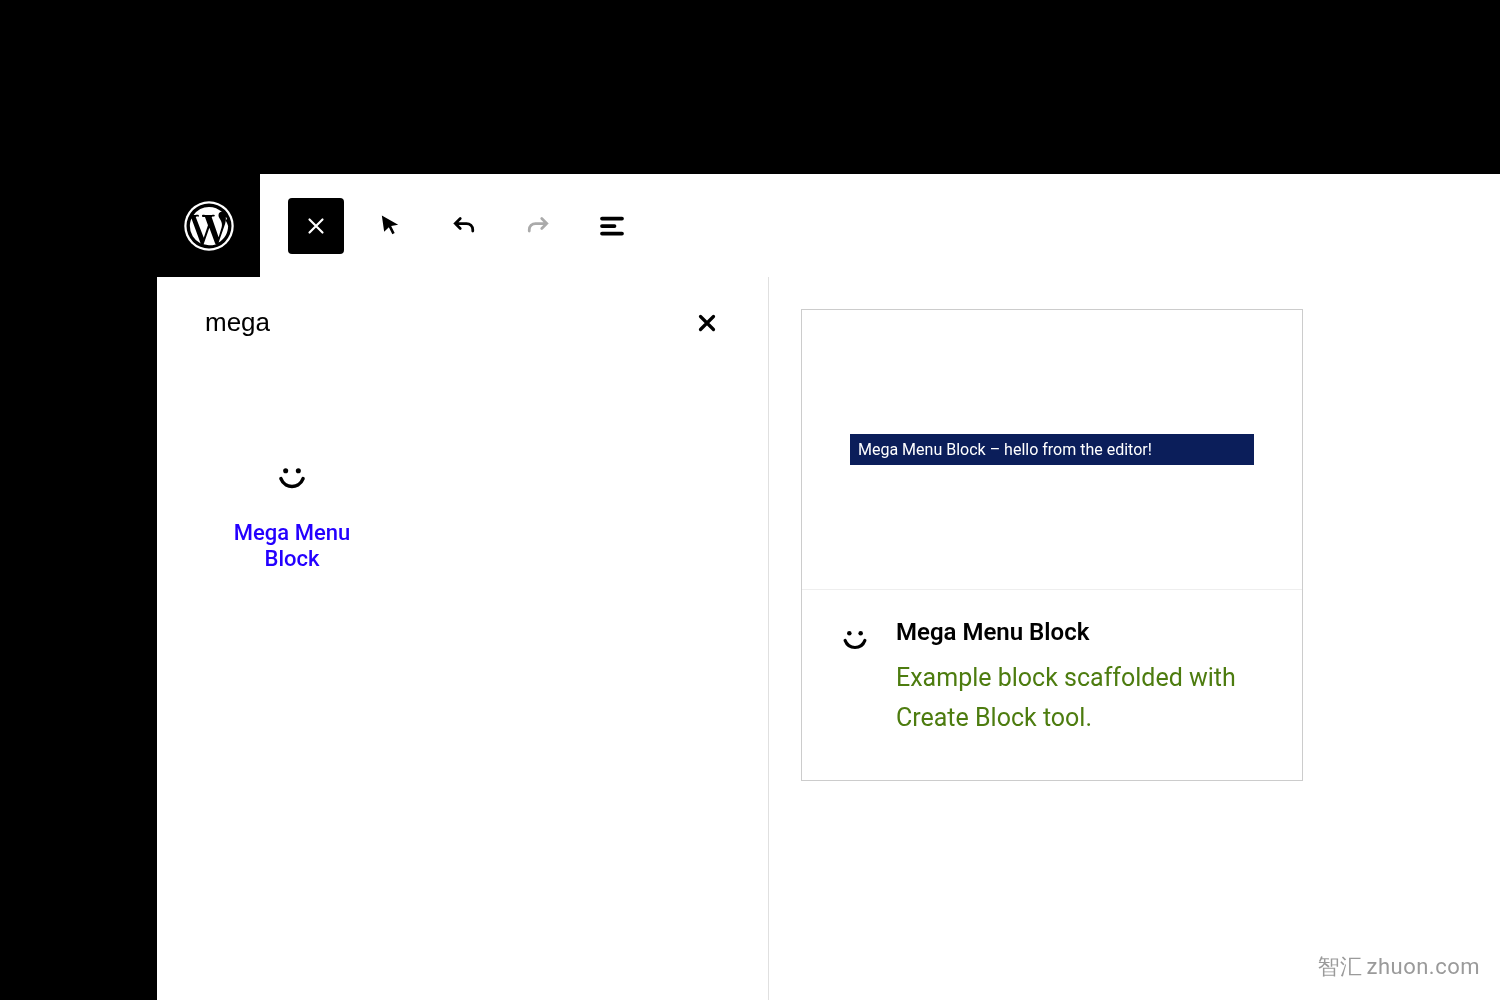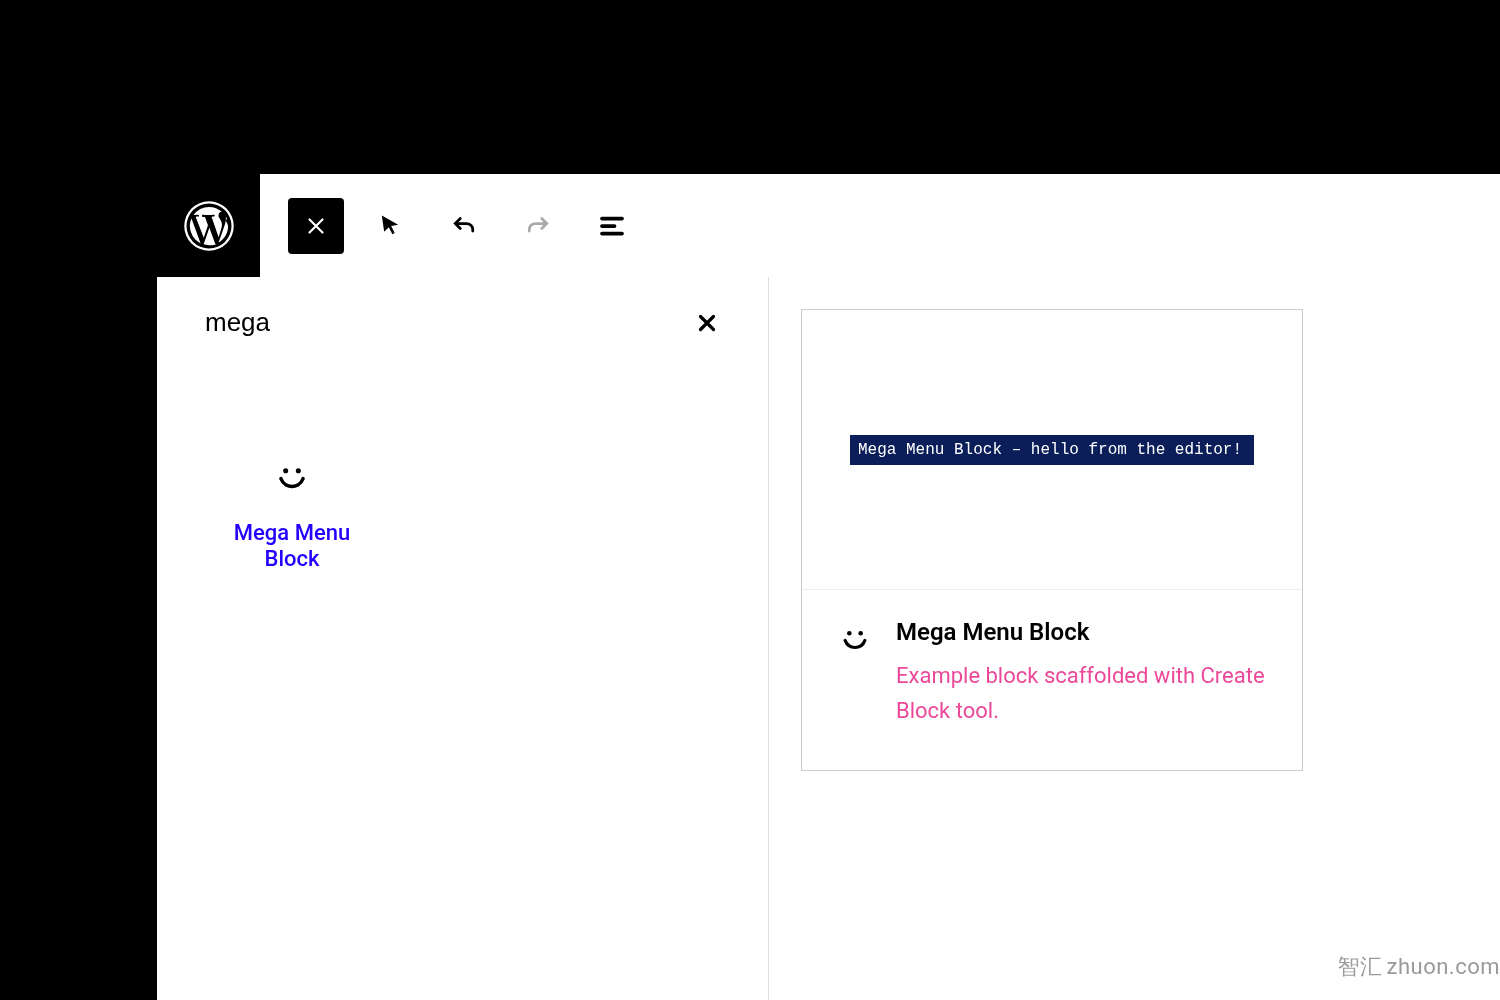--- a/index.html
+++ b/index.html
@@ -114,21 +114,20 @@
     flex-direction: column;
   }
 
   .preview-top {
     height: 280px;
     display: flex;
     align-items: center;
     justify-content: flex-start;
     padding: 0 48px;
     border-bottom: 1px solid #eee;
-    font-family: Liberation Mono, monospace;
   }
   .preview-bar {
     background: #0b1e5a;
     color: #fff;
     font-size: 16px;
     padding: 6px 8px;
     width: 100%;
   }
 
   .preview-info {
@@ -141,28 +140,28 @@
     height: 34px;
     flex-shrink: 0;
     margin-top: 4px;
   }
   .preview-title {
     font-size: 24px;
     font-weight: 600;
     margin-bottom: 12px;
   }
   .preview-desc {
-    font-size: 22px;
+    font-size: 25px;
     line-height: 1.6;
-    color: #ec4899;
+    color: #4d7c0f;
   }
 
   .watermark {
     position: absolute;
-    right: 0;
+    right: 20px;
     bottom: 18px;
     font-size: 22px;
     color: #9a9a9a;
     letter-spacing: 0.5px;
   }
   .watermark .thin { font-weight: 300; }
   .watermark .site { font-weight: 400; margin-left: 4px; }
 
   svg { display: block; }
 </style>

